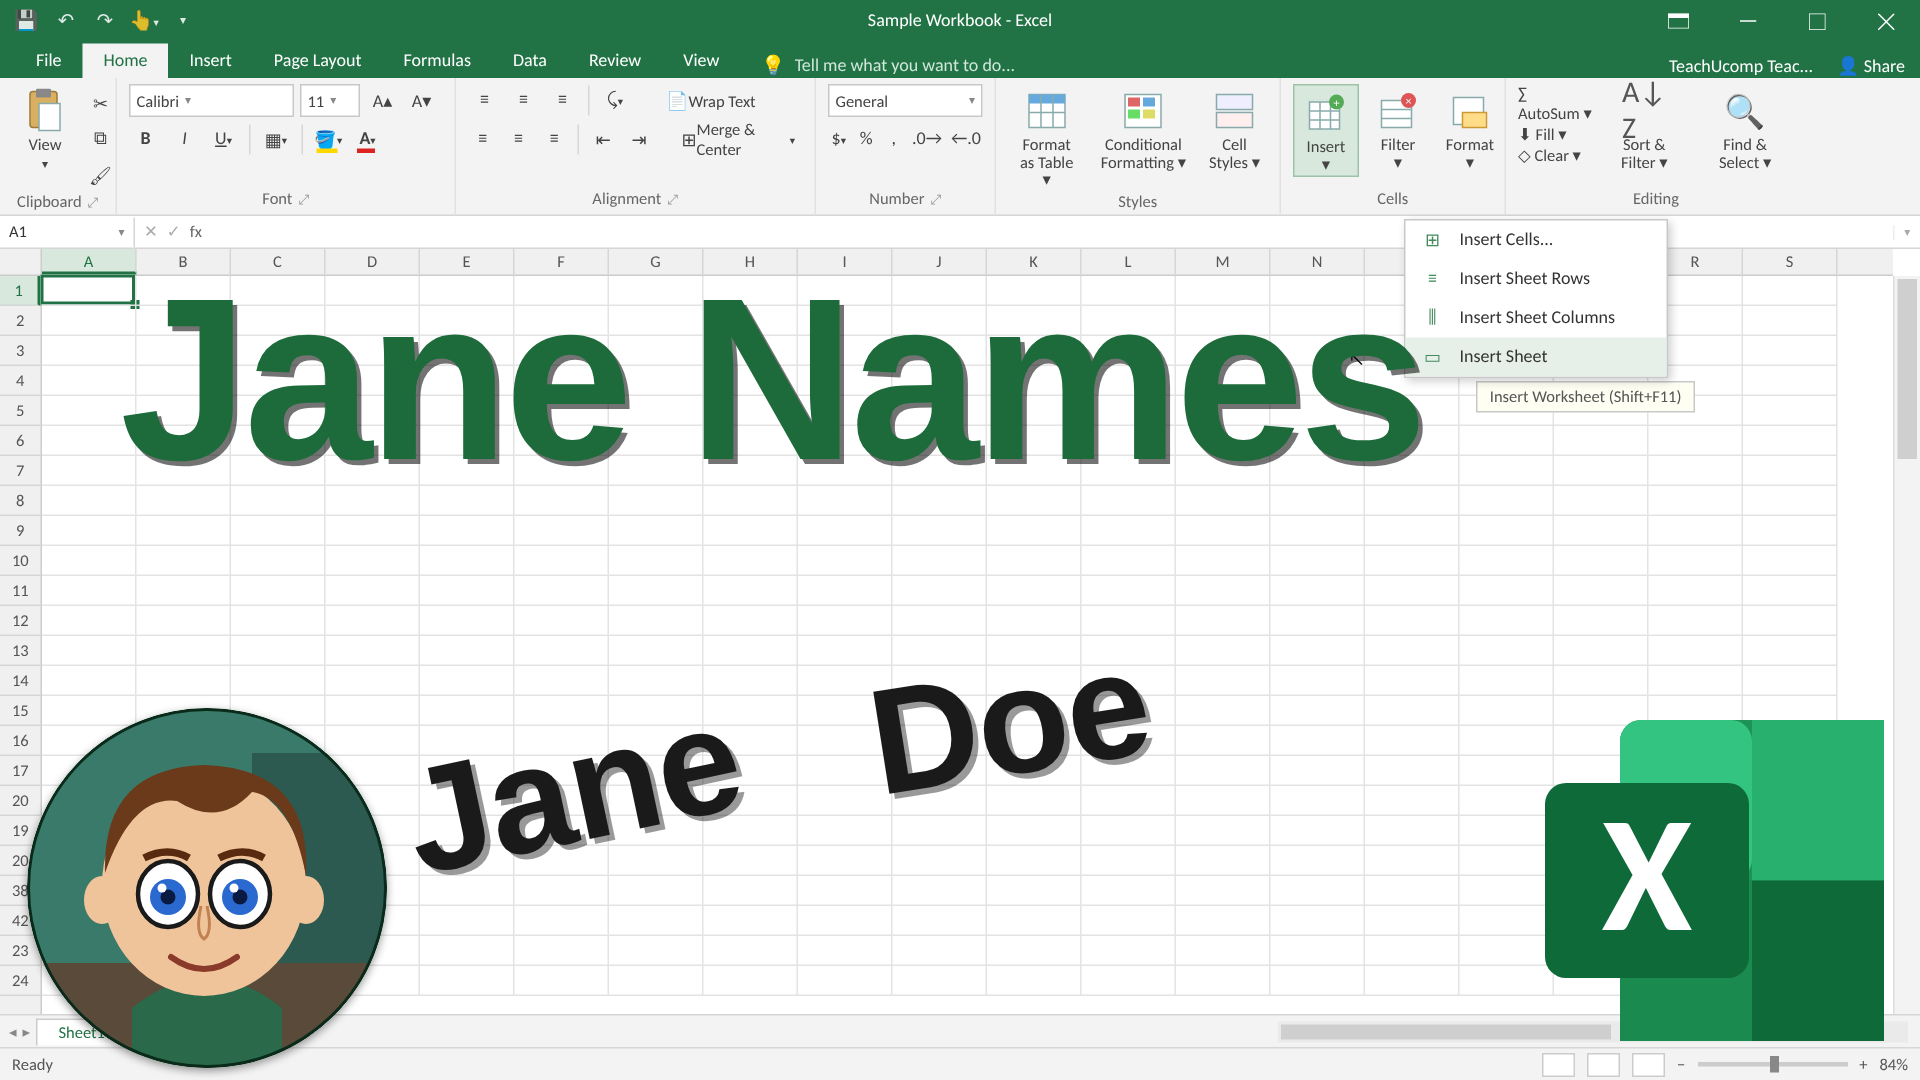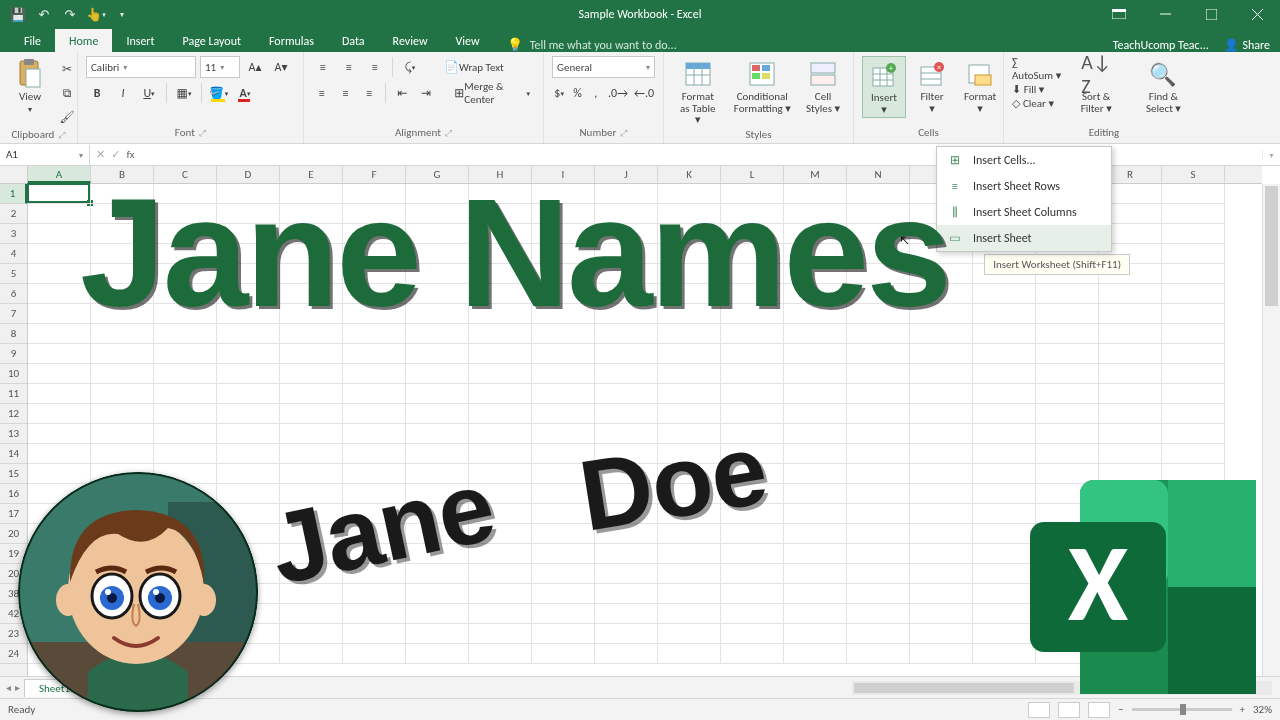--- a/index.html
+++ b/index.html
@@ -896,21 +896,21 @@
   <span>Ready</span>
   <div class="right">
     <div class="vbtn2"></div>
     <div class="vbtn2"></div>
     <div class="vbtn2"></div>
     <span>−</span>
     <div class="slider">
         <div class="knob"></div>
       </div>
     <span>+</span>
-    <span>32%</span>
+    <span>84%</span>
   </div>
 </div>
 
 <div class="big-title">Jane Names</div>
 <div class="jane">Jane</div>
 <div class="doe">Doe</div>
 
 <div class="avatar">
 <svg viewBox="0 0 240 240" width="240" height="240">
   <defs>

